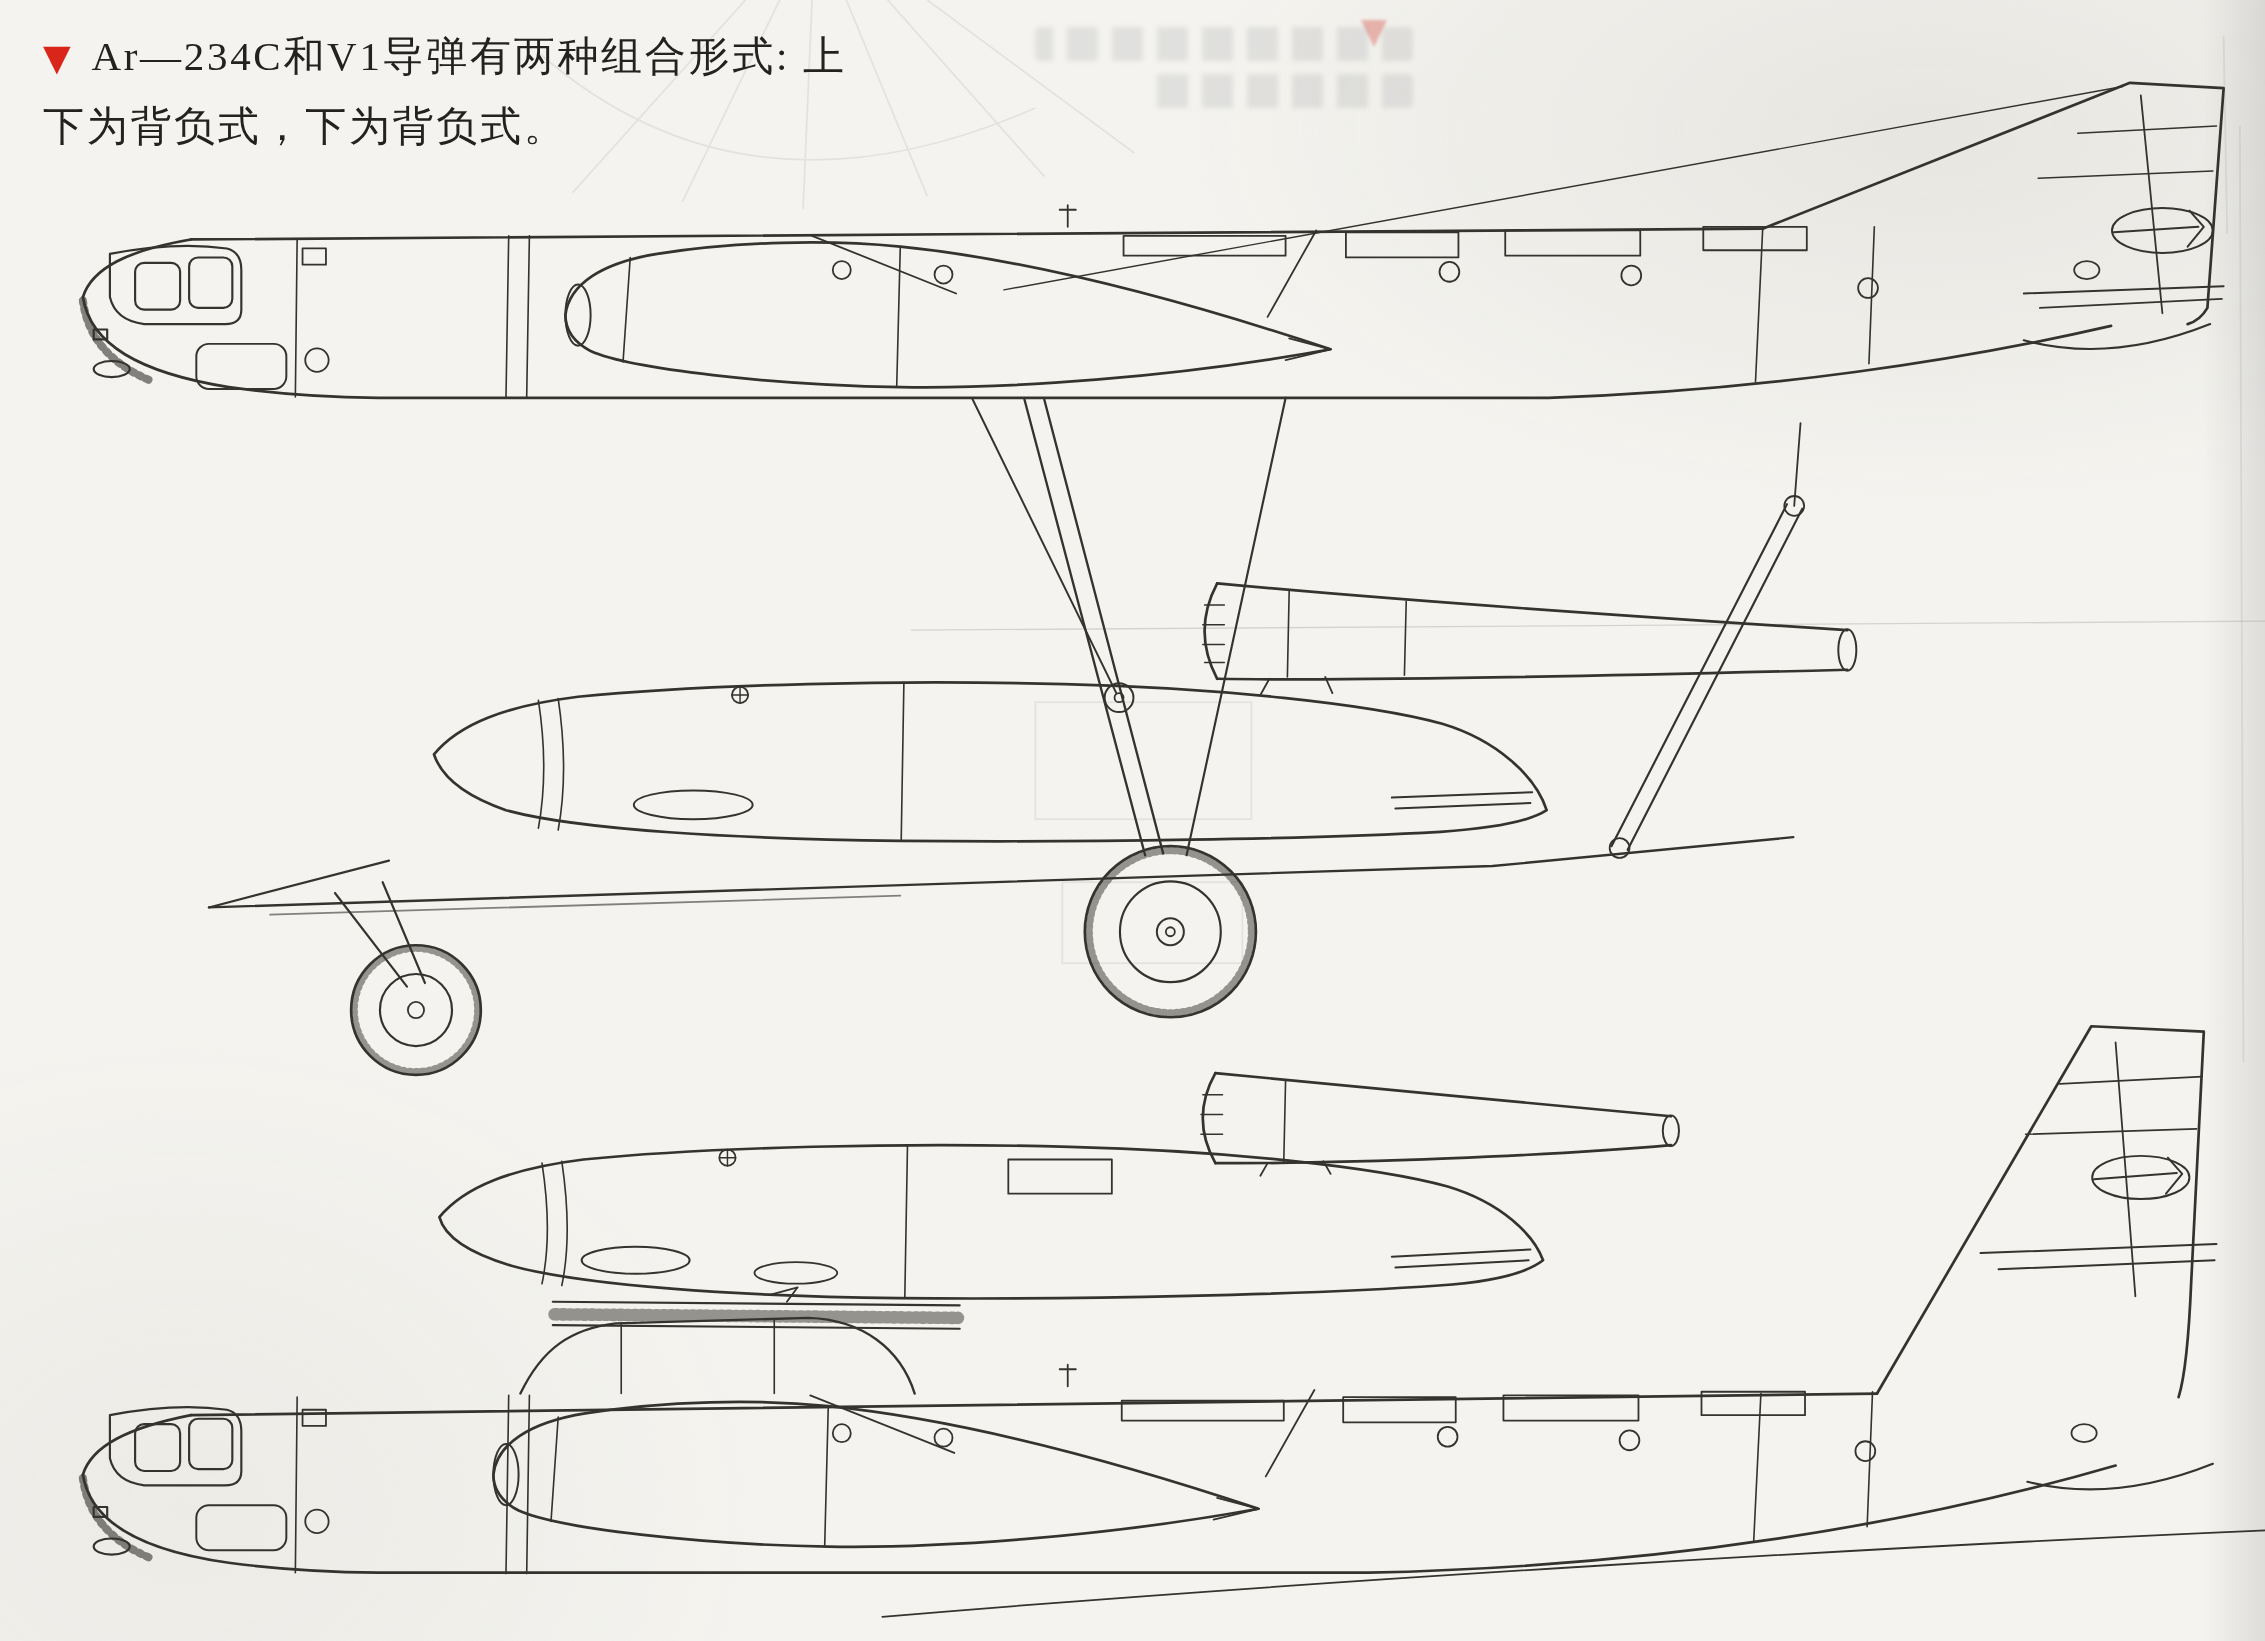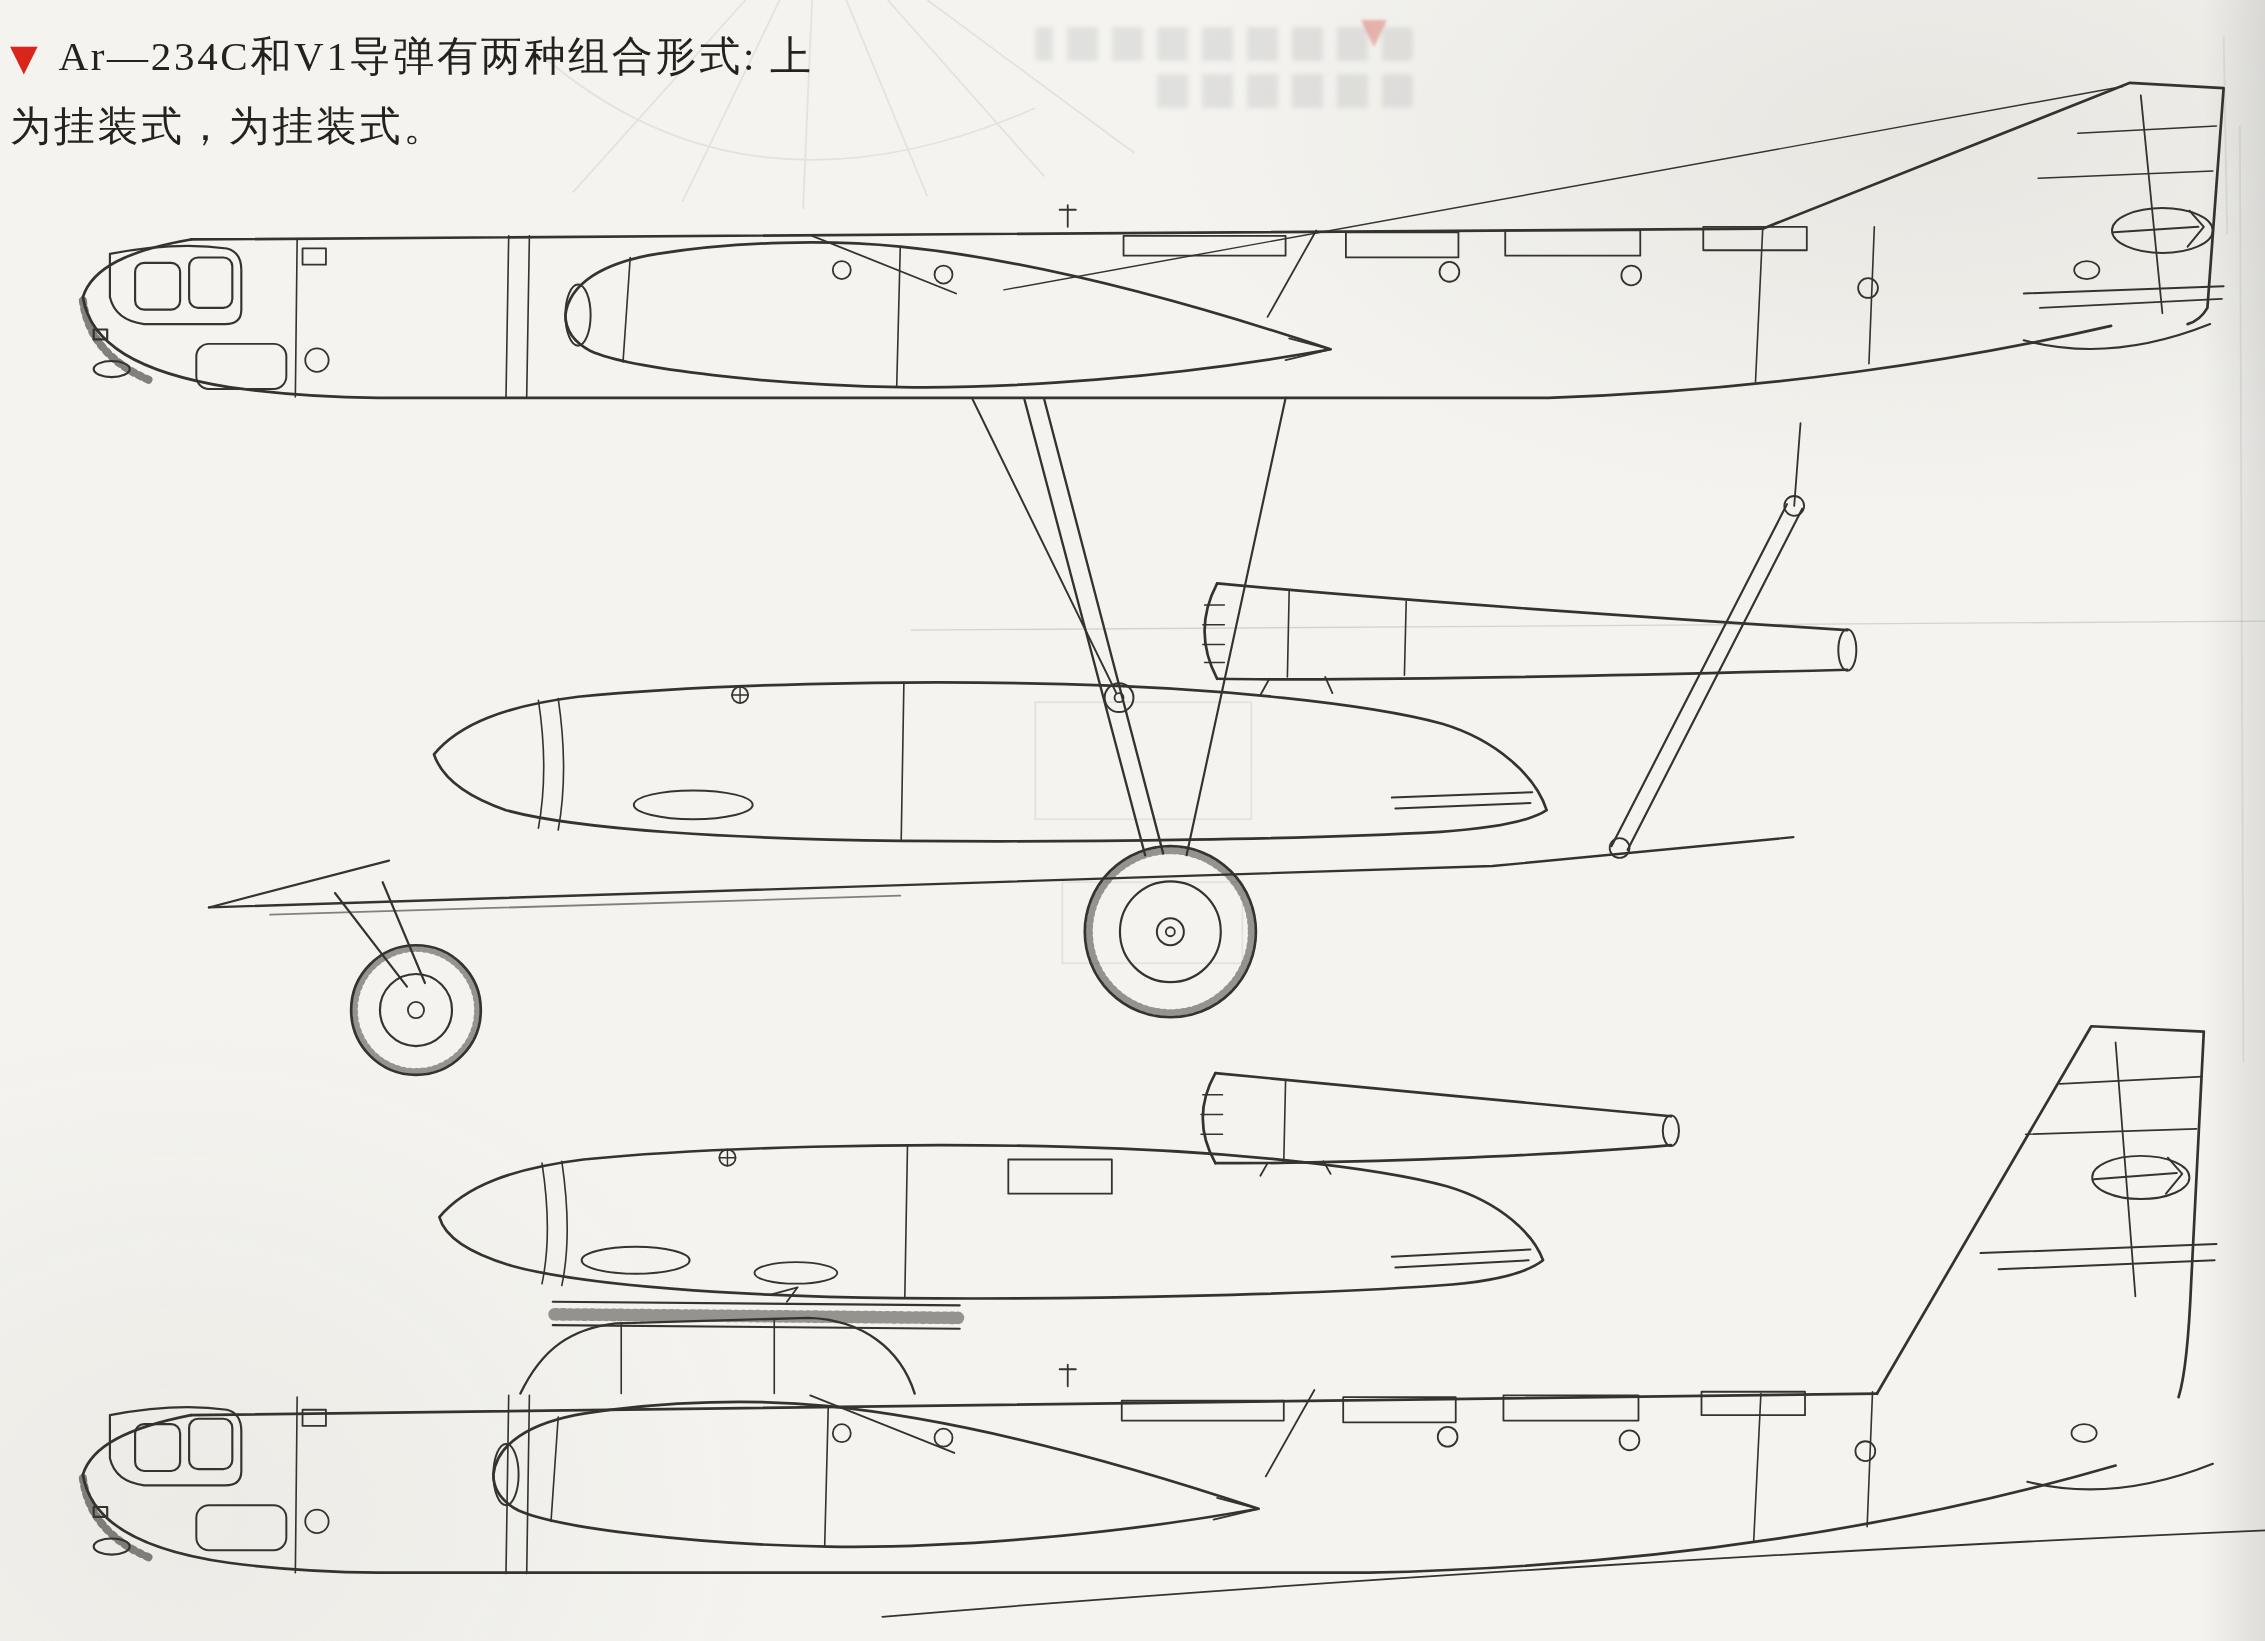--- a/index.html
+++ b/index.html
@@ -7,21 +7,21 @@
     width:2266px; height:1642px; position:relative; overflow:hidden;
     background:
       radial-gradient(1260px 630px at 85% 8%, rgba(221,219,213,.55), transparent 60%),
       radial-gradient(990px 810px at 8% 92%, rgba(229,227,221,.5), transparent 60%),
       #f4f3ef;
     font-family:"Liberation Serif","DejaVu Serif",serif;
   }
   .page { position:absolute; inset:0; }
   .art { position:absolute; left:0; top:0; }
 
-  .caption { position:absolute; left:10px; top:21.6px; z-index:5; color:#23221f;
+  .caption { position:absolute; left:43px; top:21.6px; z-index:5; color:#23221f;
     font-size:41px; letter-spacing:2.7px; line-height:68px; white-space:nowrap; }
   .caption .marker { color:#da251b; font-family:"DejaVu Sans",sans-serif;
     font-size:36px; margin-right:18px; }
   .cap-line { display:block; }
 
   
   .ghost-text { position:absolute; filter:blur(2.7px); opacity:.22; transform:scaleX(-1); }
   .ghost-row { height:34px; margin-bottom:12.6px;
     background:repeating-linear-gradient(90deg, rgba(85,90,100,.55) 0 31px, transparent 31px 45px);
     border-radius:5.4px; }
@@ -31,21 +31,21 @@
   .gutter-shadow { position:absolute; right:0; top:0; width:63px; height:100%;
     background:linear-gradient(to left, rgba(118,118,122,.18), transparent); }
 </style>
 </head>
 <body>
 
 <div class="page">
 
   <div class="caption">
     <span class="cap-line"><span class="marker">▼</span><span>Ar—234C和V1导弹有两种组合形式: 上</span></span>
-    <span class="cap-line">为挂装式，为挂装式。</span>
+    <span class="cap-line">下为背负式，下为背负式。</span>
   </div>
 
   <div class="ghost-text" style="left:1026px; top:27px; width:387px;">
     <div class="ghost-row" style="width:378px;"></div>
     <div class="ghost-row" style="width:270px;"></div>
   </div>
   <div class="ghost-red-triangle"></div>
   <div class="gutter-shadow"></div>
 
   <svg class="art" viewBox="0 0 2517 1824" width="2266" height="1642">

